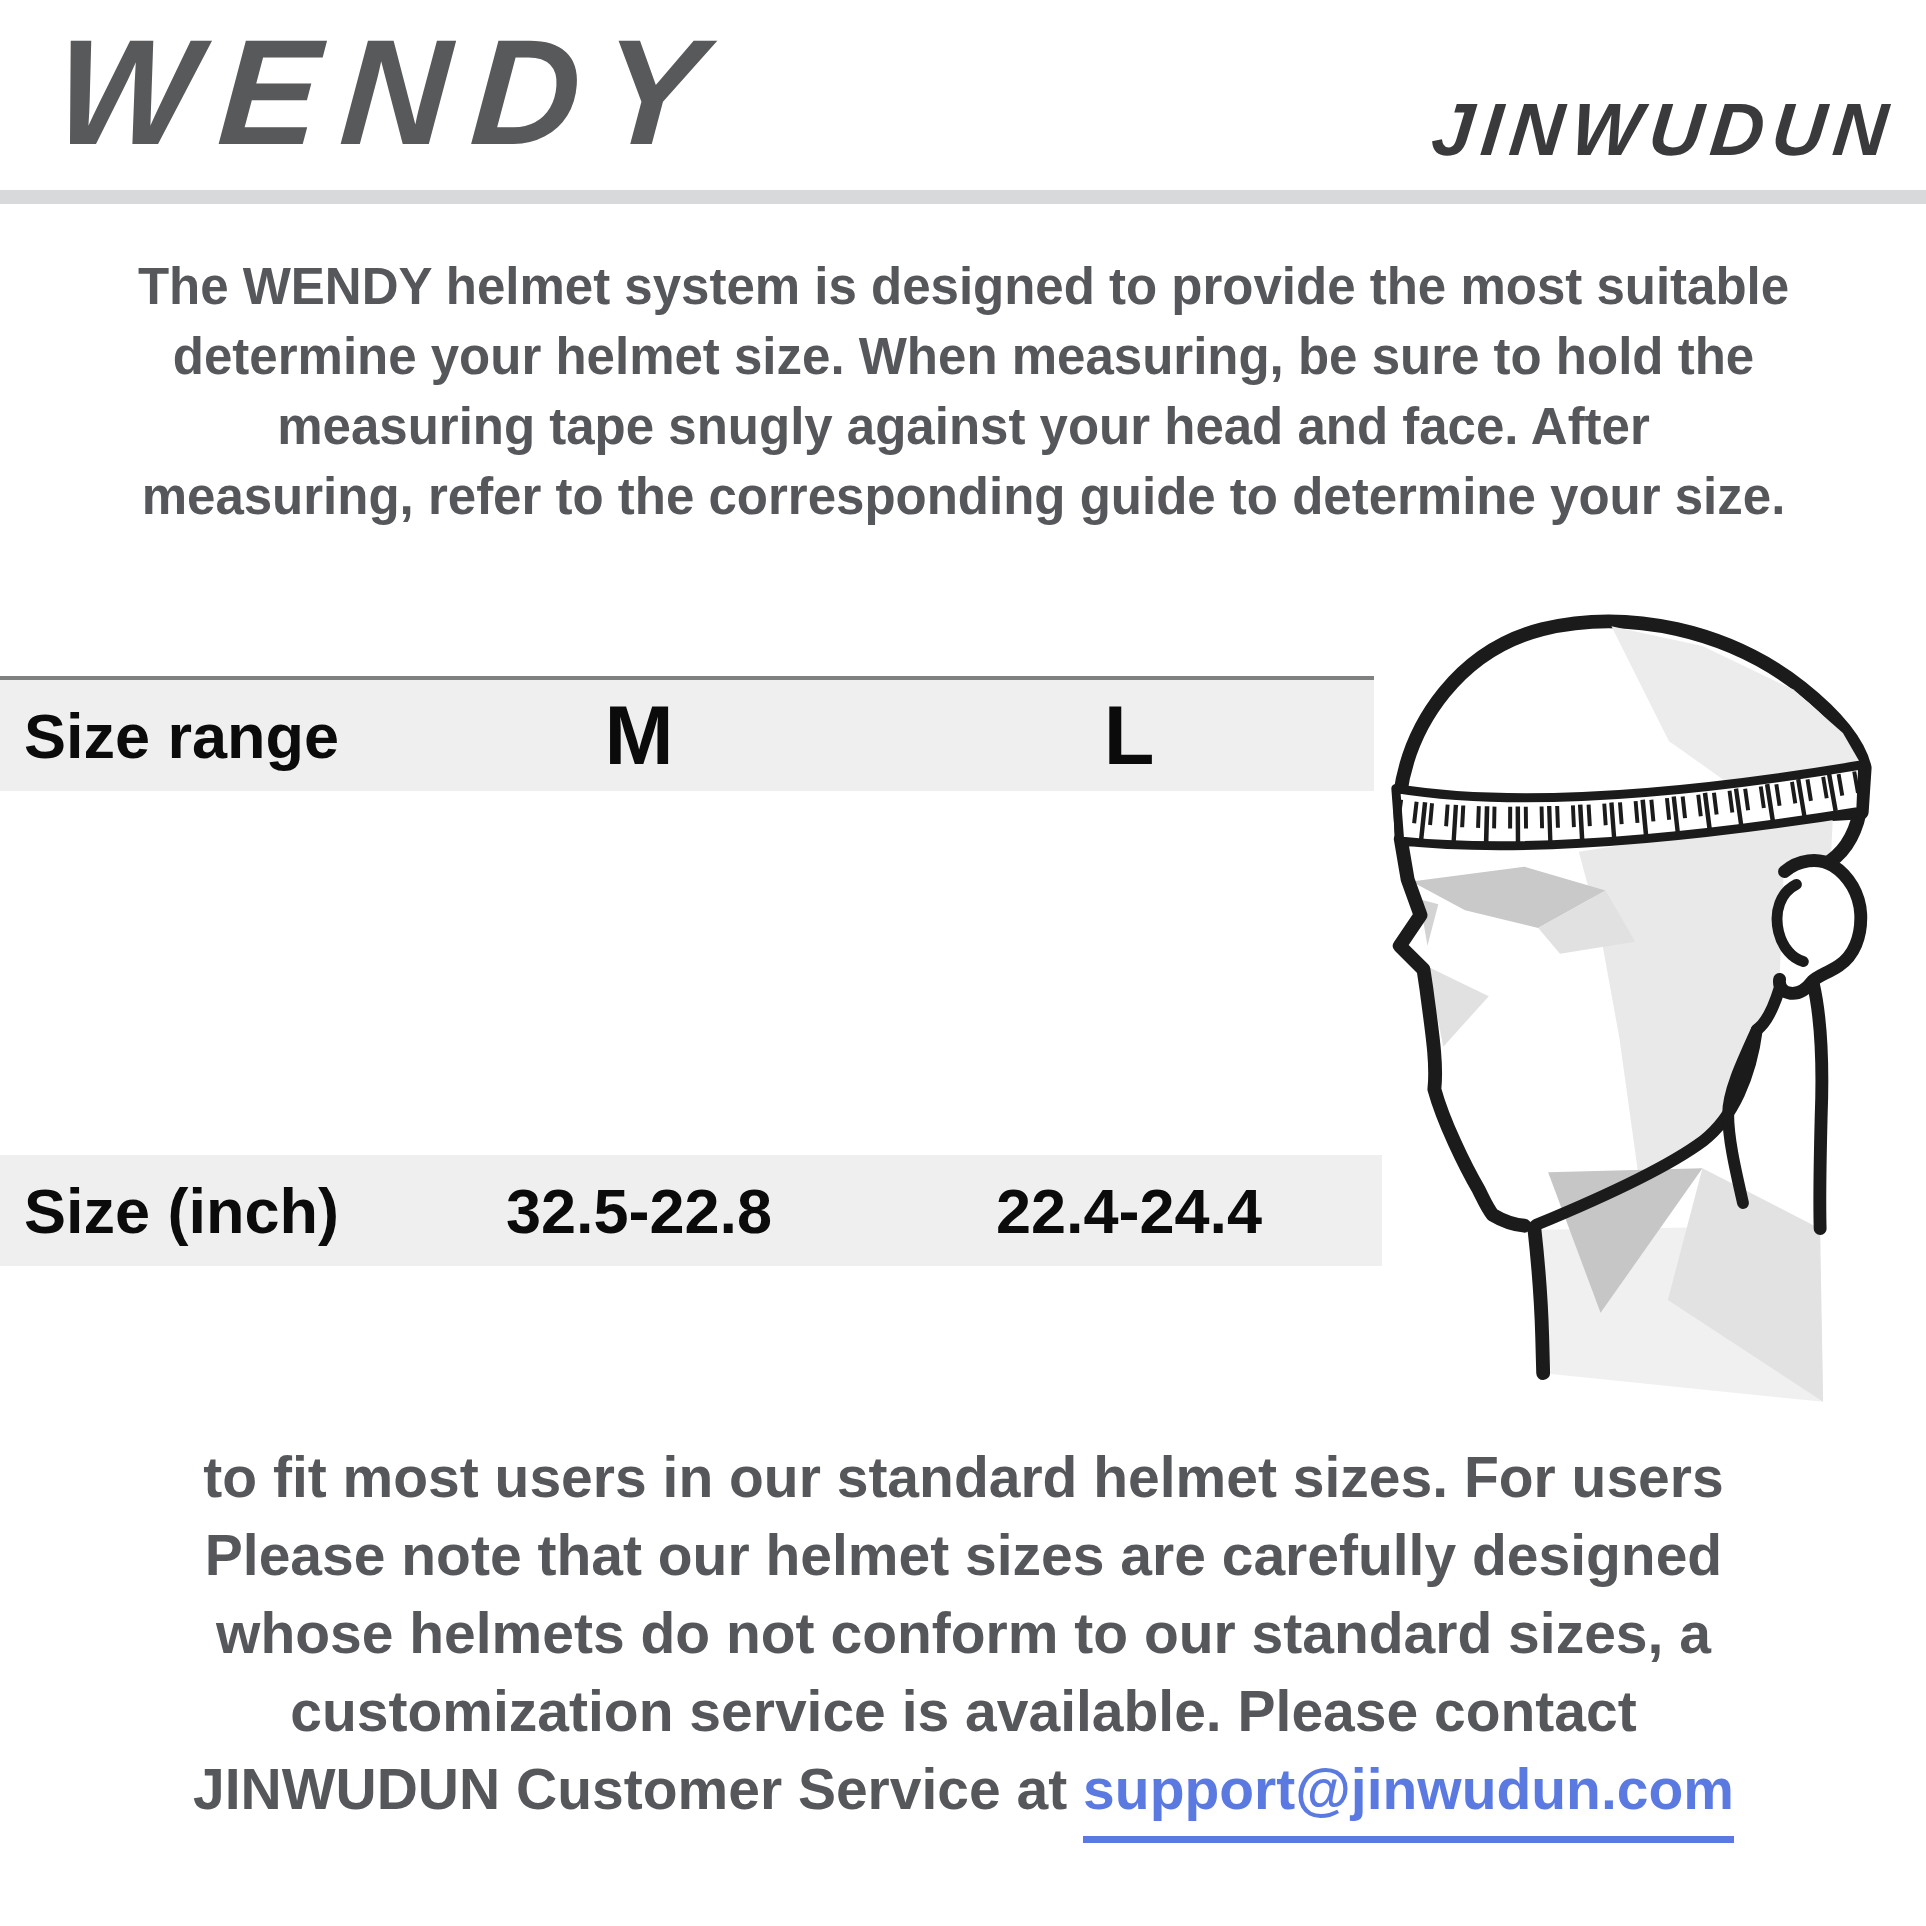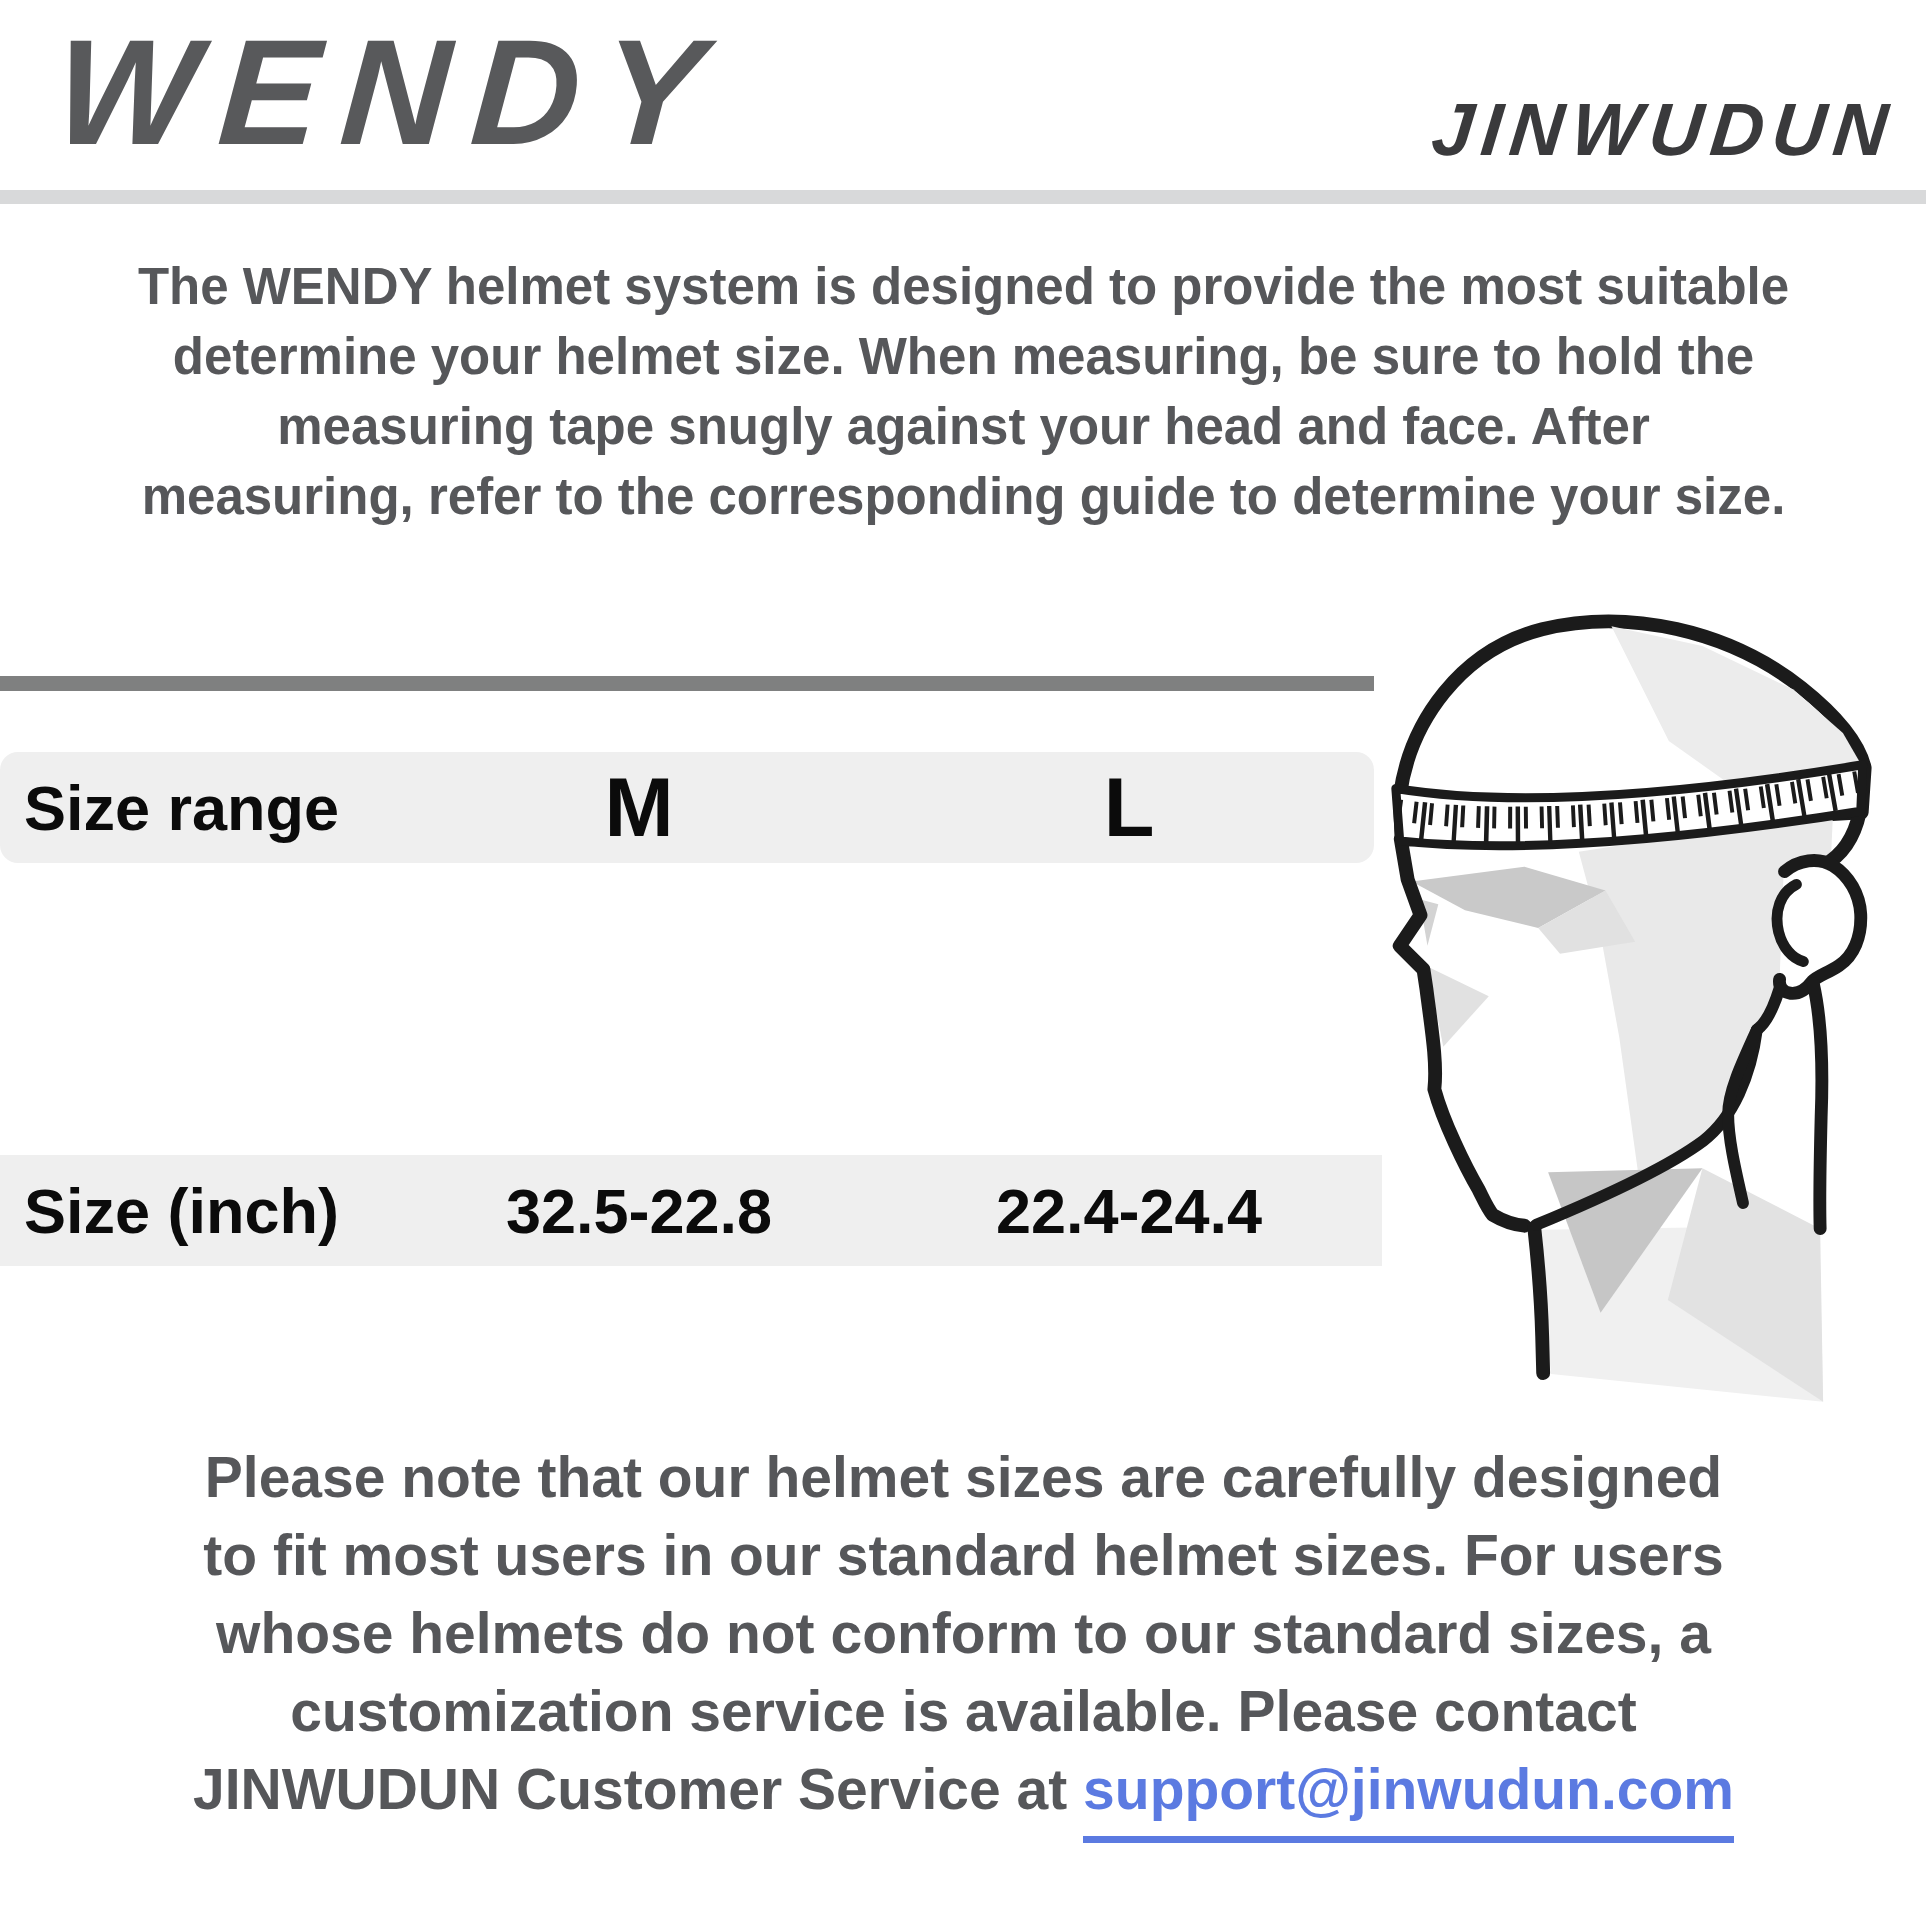--- a/index.html
+++ b/index.html
@@ -53,21 +53,21 @@
   .t-row .cell-m{
     position:absolute;left:639px;top:50%;transform:translate(-50%,-50%);
     font-size:63px;font-weight:bold;color:#0b0b0b;white-space:nowrap;
   }
   .t-row .cell-l{
     position:absolute;left:1129px;top:50%;transform:translate(-50%,-50%);
     font-size:63px;font-weight:bold;color:#0b0b0b;white-space:nowrap;
   }
   .t-row.row-header .cell-m,
   .t-row.row-header .cell-l{font-size:83px;}
-  #row-0{top:752px;border-radius:18px;}
+  #row-0{top:680px;}
   #row-1{top:936px;}
   #row-2{top:1155px;padding-left:8px;}
   
   .head-illustration{
     position:absolute;left:1376px;top:602px;width:550px;height:829px;
   }
   
   .note{
     position:absolute;left:14px;top:1438px;width:1899px;
     text-align:center;
@@ -136,22 +136,22 @@
     <path d="M 408,390 C 400,416 392,427 385,432" fill="none" stroke="#1b1b1b" stroke-width="12" stroke-linecap="round"></path>
     <path d="M 385,432 C 369,467 356,495 356,517 C 356,543 364,576 371,607" fill="none" stroke="#1b1b1b" stroke-width="12" stroke-linecap="round"></path>
     <path d="M 442,385 C 450,420 452,468 450,520 C 449,560 448,600 449,633" fill="none" stroke="#1b1b1b" stroke-width="13" stroke-linecap="round"></path>
 
     <path d="M 20,188 Q 185,215 492,164 L 490,211 Q 190,259 24,241 Z" fill="#ffffff" stroke="#1b1b1b" stroke-width="9" stroke-linejoin="round"></path>
     <path d="M 22,210 Q 190,234 489,181" fill="none" stroke="#1b1b1b" stroke-width="22" stroke-dasharray="4 12"></path>
     <path d="M 24,218 Q 192,242 488,187" fill="none" stroke="#1b1b1b" stroke-width="38" stroke-dasharray="4.5 27.5" stroke-dashoffset="10"></path>
   </svg>
 
   <div class="note">
+    <div>to fit most users in our standard helmet sizes. For users</div>
     <div>Please note that our helmet sizes are carefully designed</div>
-    <div>to fit most users in our standard helmet sizes. For users</div>
     <div>whose helmets do not conform to our standard sizes, a</div>
     <div>customization service is available. Please contact</div>
     <div class="nowrap">
       <span>JINWUDUN Customer Service at </span>
       <a class="email-link">support@jinwudun.com</a>
     </div>
   </div>
 
 </div>
 

